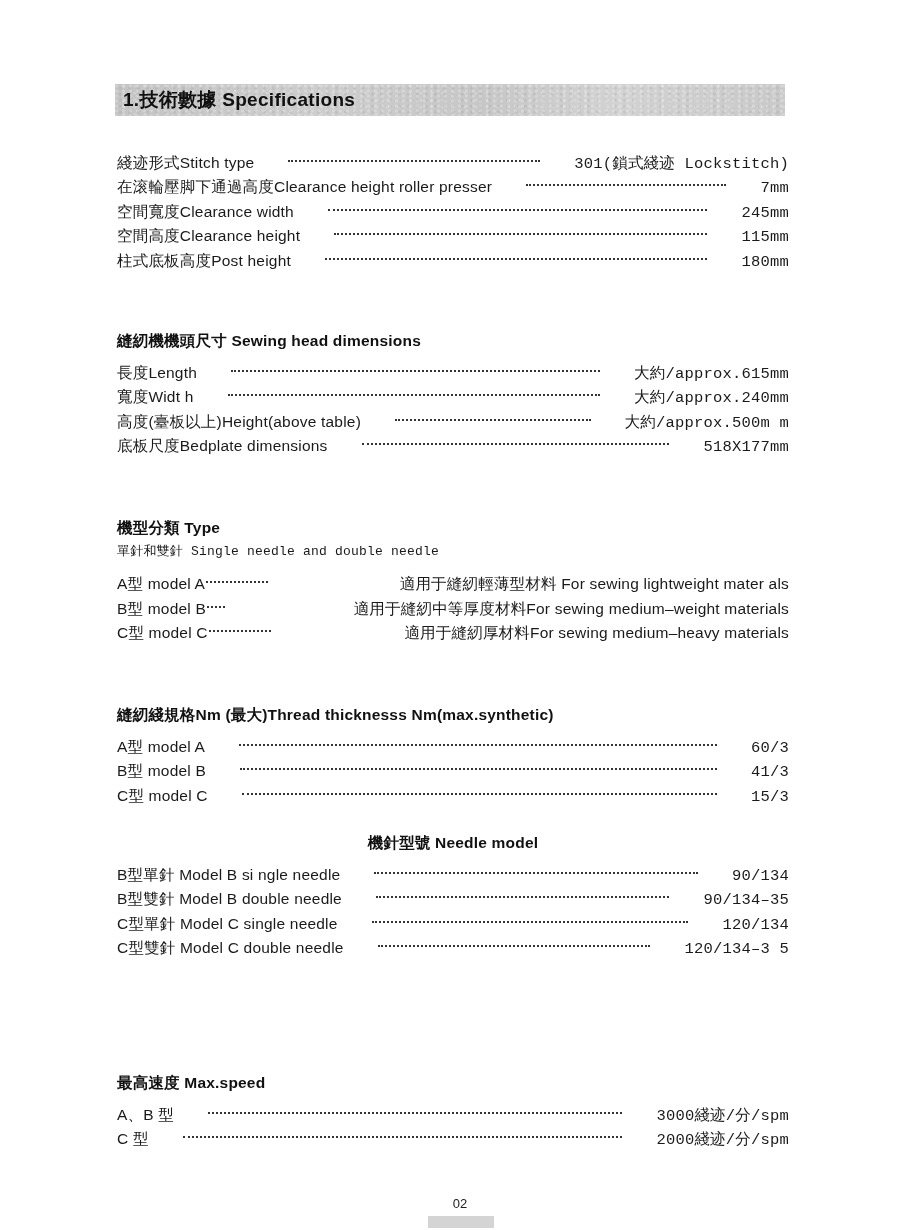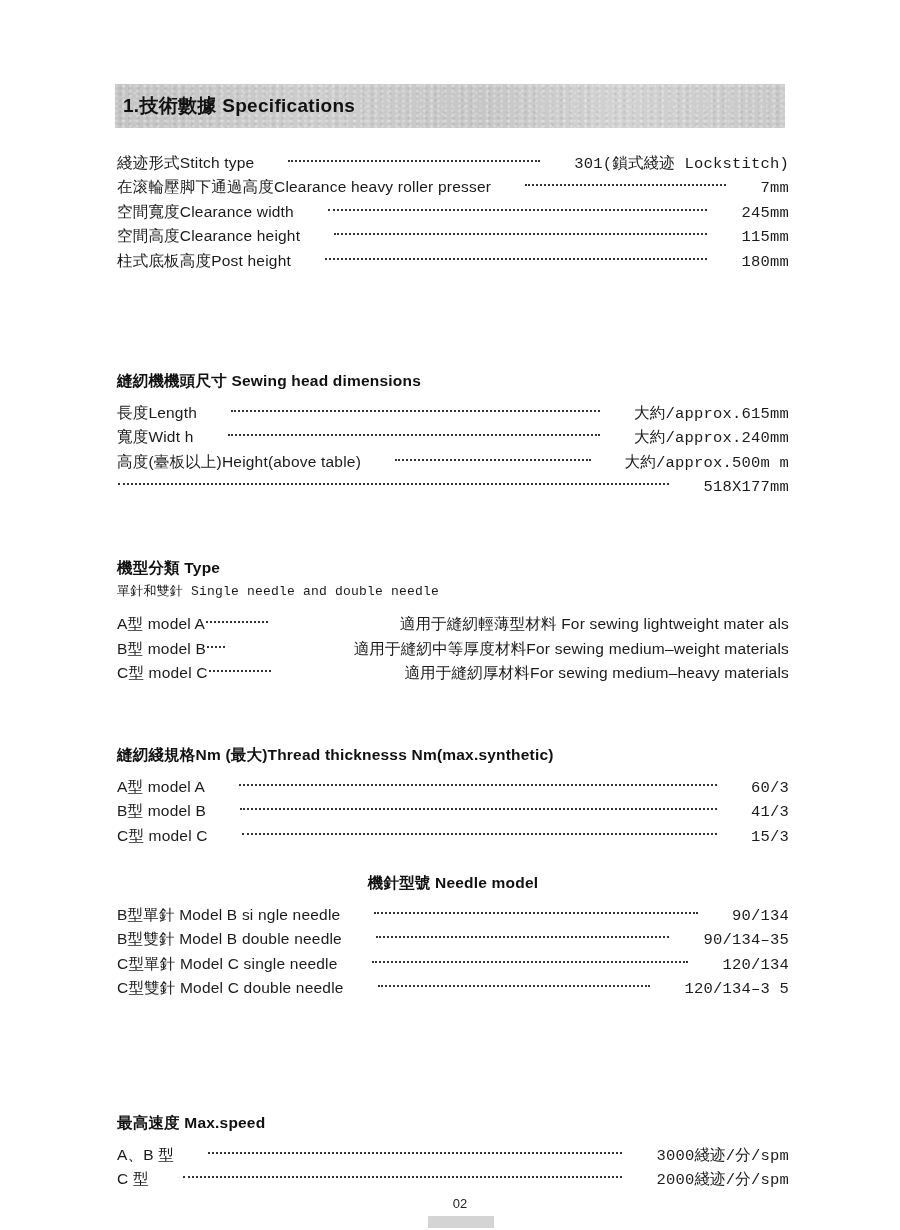--- a/index.html
+++ b/index.html
@@ -13,21 +13,21 @@
       position: relative;
       overflow: hidden;
       font-family: "Liberation Sans", "DejaVu Sans", sans-serif;
       color: #1a1a1a;
     }
     .title-bar {
       position: absolute;
       left: 115px;
       top: 84px;
       width: 670px;
-      height: 44px;
+      height: 32px;
       background: linear-gradient(90deg, #c4c4c4 0%, #cdcdcd 30%, #c7c7c7 55%, #d2d2d2 75%, #c9c9c9 100%);
       box-sizing: border-box;
       padding-left: 8px;
       display: flex;
       align-items: center;
     }
     .title-bar::after {
       content: "";
       position: absolute;
       inset: 0;
@@ -52,21 +52,20 @@
       width: 672px;
     }
     .section-heading {
       font-weight: bold;
       font-size: 15.5px;
       height: 25px;
       line-height: 25px;
       color: #111;
       white-space: nowrap;
       letter-spacing: 0.2px;
-      margin-top: 40px;
     }
     .row {
       display: flex;
       align-items: baseline;
       height: 24.5px;
       line-height: 24.5px;
       font-size: 15.5px;
       white-space: nowrap;
       letter-spacing: 0.2px;
       gap: 33px;
@@ -153,21 +152,21 @@
   <span class="title-text">1.技術數據 Specifications</span>
 </div>
 
 <div class="section" style="top:143px;">
   <div class="row">
     <span class="label">綫迹形式Stitch type</span>
     <span class="dots"></span>
     <span class="value">301(鎖式綫迹 Lockstitch)</span>
   </div>
   <div class="row">
-    <span class="label">在滚輪壓脚下通過高度Clearance heavy roller presser</span>
+    <span class="label">在滚輪壓脚下通過高度Clearance height roller presser</span>
     <span class="dots"></span>
     <span class="value">7mm</span>
   </div>
   <div class="row">
     <span class="label">空間寬度Clearance width</span>
     <span class="dots"></span>
     <span class="value">245mm</span>
   </div>
   <div class="row">
     <span class="label">空間高度Clearance height</span>
@@ -192,20 +191,21 @@
     <span class="label">寬度Widt h</span>
     <span class="dots"></span>
     <span class="value">大約/approx.240mm</span>
   </div>
   <div class="row">
     <span class="label">高度(臺板以上)Height(above table)</span>
     <span class="dots"></span>
     <span class="value">大約/approx.500m m</span>
   </div>
   <div class="row">
+    <span class="label">底板尺度Bedplate dimensions</span>
     <span class="dots"></span>
     <span class="value">518X177mm</span>
   </div>
 </div>
 
 <div class="section" style="top:515px;">
   <div class="section-heading">機型分類 Type</div>
   <div class="plain-row">單針和雙針 Single needle and double needle</div>
   <div class="type-row">
     <span class="label">A型 model A</span>

